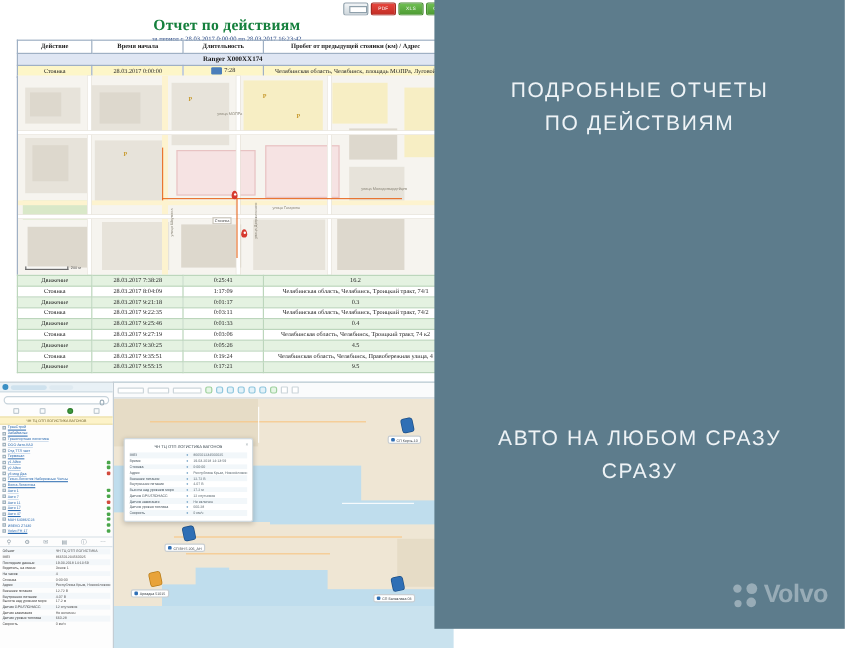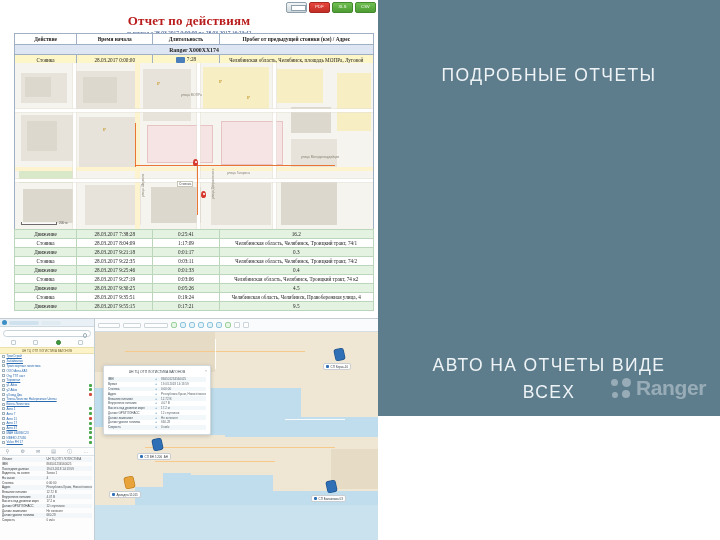--- a/index.html
+++ b/index.html
@@ -38,21 +38,21 @@
   .tb-csv { background: linear-gradient(#6fbf52,#4e9c34); border-color:#44892d; }
   .tb-lbl { font-size: 4px; letter-spacing: .2px; line-height: 1; }
 
   
   .report-head {
     position: absolute; left: 0; top: 13px; width: 378px; text-align: center;
     background:#fff;
   }
   .report-title {
     font-family: "Liberation Serif", serif;
-    font-weight: bold; font-size: 13px; color: #b91c1c; letter-spacing: .2px;
+    font-weight: bold; font-size: 13px; color: #15803d; letter-spacing: .2px;
   }
   .report-period {
     font-family: "Liberation Serif", serif;
     font-size: 5.5px; color: #1a3a7a; margin-top: 1px;
   }
 
   
   .rtable {
     position: absolute; left: 14px; top: 33px; width: 360px;
     border-collapse: collapse; font-family: "Liberation Serif", serif;
@@ -236,21 +236,21 @@
     display:flex; align-items:center; font-size:3px; color:#42505a;
     padding:.4px 0; gap:2px;
   }
   .rmp-row:nth-child(odd) { background:#f2f7fa; }
   .rmp-k { flex:0 0 44%; overflow:hidden; white-space:nowrap; }
   .rmp-i { flex:0 0 6px; text-align:center; color:#6f9fc4; font-size:3px; }
   .rmp-v { flex:1 1 auto; white-space:nowrap; overflow:hidden; color:#5b6870; }
 
   
   #promo {
-    position:absolute; left:378px; top:0; width:342px; height:416px;
+    position:absolute; left:362px; top:0; width:342px; height:524px;
     background:#5d7c8c; color:#ffffff; overflow:hidden;
   }
   .promo-block { position:absolute; width:342px; text-align:center; padding:0 16px; }
   .promo-thin {
     font-size:17.5px; line-height:27px; font-weight:300; letter-spacing:1.4px;
     color:#eef3f6; font-family:"Liberation Sans", sans-serif;
   }
   .promo-bold {
     font-size:16.5px; line-height:22px; font-weight:bold; letter-spacing:.2px;
     color:#ffffff; font-family:"Liberation Sans", sans-serif;
@@ -726,30 +726,31 @@
             <span class="rmp-v">0 км/ч</span>
           </div>
         </div>
     </div>
   </div>
 </div>
 
 <div id="promo">
   <div class="promo-block" id="promo-1">
     <div class="promo-thin">ПОДРОБНЫЕ ОТЧЕТЫ</div>
+    <div class="promo-thin">ПО ДЕЙСТВИЯМ</div>
   </div>
 
 
   <div class="promo-block" id="promo-3">
-    <div class="promo-thin">АВТО НА ОТЧЕТЫ ВИДЕ</div>
-    <div class="promo-thin">ВСЕХ</div>
+    <div class="promo-thin">АВТО НА ЛЮБОМ СРАЗУ</div>
+    <div class="promo-thin">СРАЗУ</div>
   </div>
 
   <div class="avito">
     <div class="avito-mark">
       <i class="am1"></i>
         <i class="am2"></i>
         <i class="am3"></i>
         <i class="am4"></i>
     </div>
-    <div class="avito-word">Ranger</div>
+    <div class="avito-word">Volvo</div>
   </div>
 </div>
 
 </body></html>

